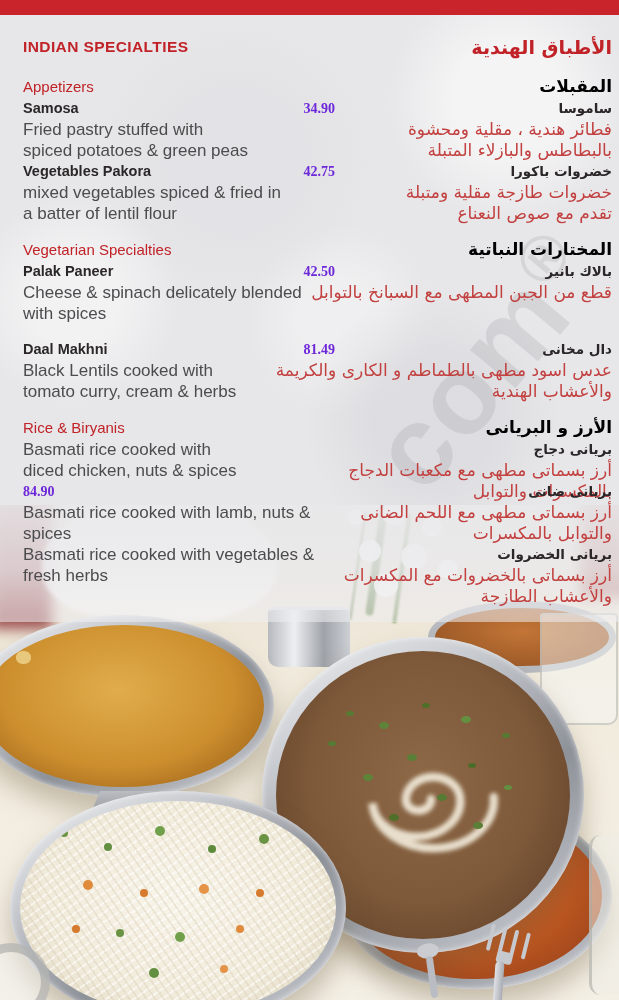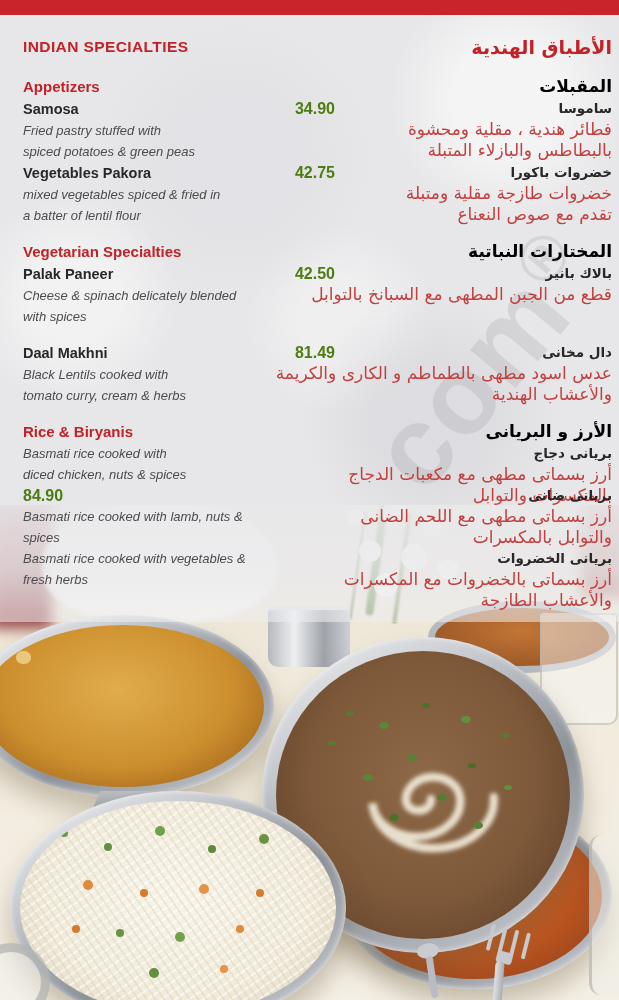--- a/index.html
+++ b/index.html
@@ -98,29 +98,29 @@
   .watermark .wm-text { font-size:112px; letter-spacing:2px; }
   .watermark .wm-reg { font-size:64px; vertical-align:40px; }
 
   
   .content { position:relative; z-index:4; padding:33px 7px 0 23px; }
   .arabic { font-family:"DejaVu Sans", sans-serif; direction:rtl; }
   .title-row { display:flex; justify-content:space-between; align-items:center; margin-bottom:14px; height:27px; }
   .title-en { font-size:15.5px; font-weight:bold; color:#c12227; letter-spacing:0.4px; }
   .title-ar { font-size:19px; font-weight:bold; color:#c12227; }
   .sec-head { display:flex; justify-content:space-between; align-items:center; margin-top:13px; height:24px; }
-  .sec-en { font-size:15px; font-weight:bold; color:#c12227; }
+  .sec-en { font-size:15px; font-weight:normal; color:#c12227; }
   .sec-ar { font-size:17px; font-weight:bold; color:#000000; }
   .item { position:relative; }
   .item.pad-b { margin-bottom:15px; }
   .item-en { width:312px; }
   .row1 { display:flex; align-items:baseline; }
   .iname { flex:1; font-size:14.5px; font-weight:bold; color:#2b2728; line-height:21px; white-space:nowrap; }
-  .price { font-size:16px; font-weight:bold; color:#4d7c0f; line-height:21px; }
-  .desc .dline { display:block; font-style:italic; font-size:13px; color:#4c4c4e; line-height:21px; white-space:nowrap; }
+  .price { font-size:14px; font-weight:bold; color:#6d28d9; line-height:21px;font-family:Liberation Serif, serif; }
+  .desc .dline { display:block; font-size:17px; color:#4c4c4e; line-height:21px; white-space:nowrap; }
   .item-ar { position:absolute; top:0; right:0; width:280px; }
   .aname { font-size:13.5px; font-weight:bold; color:#2b2728; line-height:21px; white-space:nowrap; }
   .adesc .aline { display:block; font-size:17px; color:#c2403f; line-height:21px; white-space:nowrap; }
 </style>
 </head>
 <body>
 
 <div class="page">
   <div class="topbar"></div>
 

